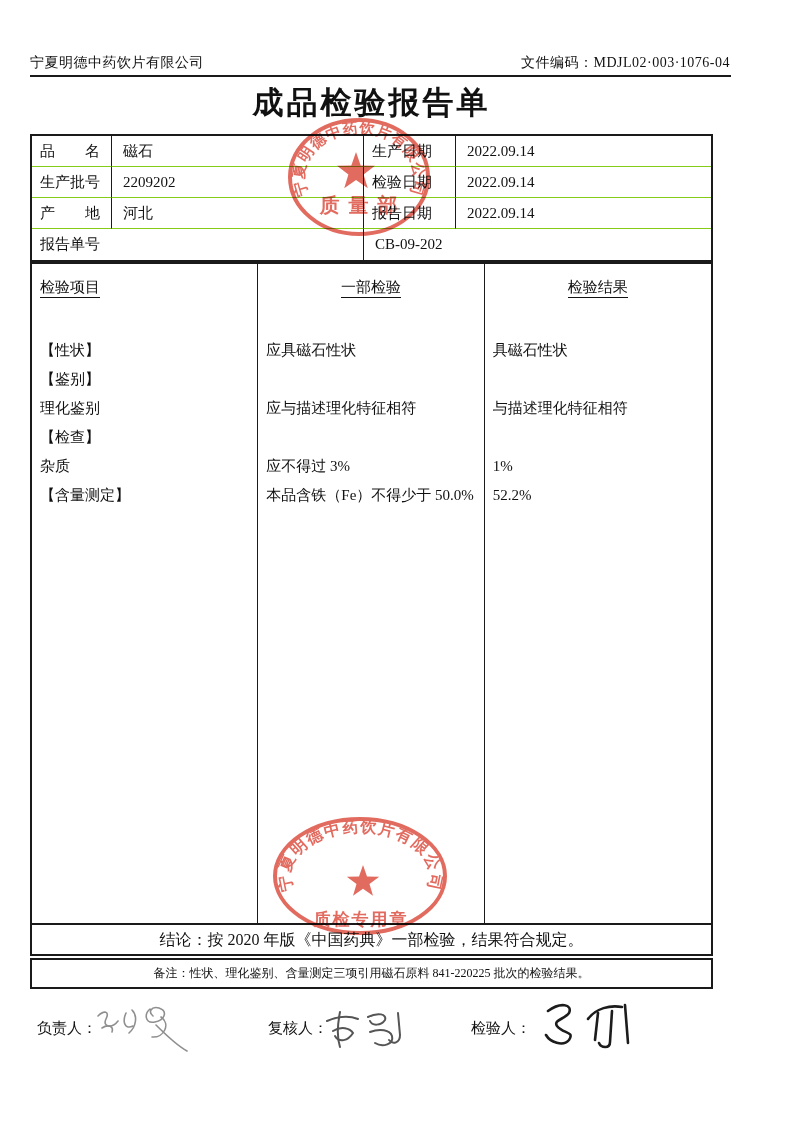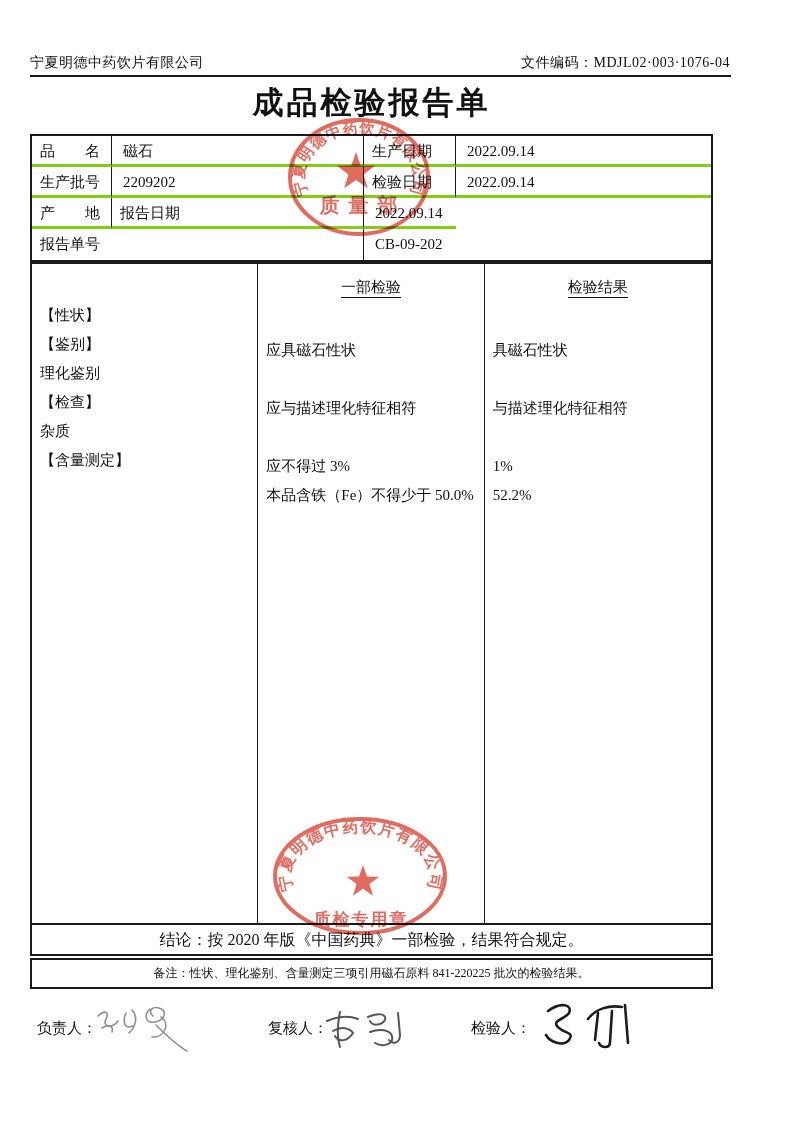--- a/index.html
+++ b/index.html
@@ -18,21 +18,21 @@
   }
   
   .t1{
     position:absolute;left:30px;top:134px;width:683px;height:128px;
     border:2px solid #1a1a1a;box-sizing:border-box;
     display:grid;grid-template-columns:80px 252px 92px 1fr;
     grid-auto-rows:31px;font-size:15px;
   }
   .t1 .c{box-sizing:border-box;line-height:30px;white-space:nowrap;overflow:hidden;}
   .t1 .br{border-right:1px solid #1a1a1a;}
-  .t1 .bb{border-bottom:3px solid #84cc16;}
+  .t1 .bb{border-bottom:1px solid #84cc16;}
   .t1 .lab{padding-left:8px;}
   .t1 .val{padding-left:11px;}
   .t1 .span2a{grid-column:1 / span 2;}
   .t1 .span2b{grid-column:3 / span 2;}
   
   .t2{
     position:absolute;left:30px;top:262px;width:683px;height:661px;
     border:2px solid #1a1a1a;border-bottom:none;box-sizing:border-box;
     display:grid;grid-template-columns:1fr 1fr 1fr;font-size:15px;
   }
@@ -85,29 +85,31 @@
     <div class="c val br bb">磁石</div>
     <div class="c lab br bb">生产日期</div>
     <div class="c val bb">2022.09.14</div>
 
     <div class="c lab br bb">生产批号</div>
     <div class="c val br bb">2209202</div>
     <div class="c lab br bb">检验日期</div>
     <div class="c val bb">2022.09.14</div>
 
     <div class="c lab br bb">产　　地</div>
+    <div class="c val br bb">河北</div>
     <div class="c lab br bb">报告日期</div>
     <div class="c val bb">2022.09.14</div>
 
     <div class="c lab br span2a">报告单号</div>
     <div class="c val span2b">CB-09-202</div>
   </div>
 
   <div class="t2">
     <div class="t2col br">
+      <div class="t2head left"><span class="ul">检验项目</span></div>
       <div class="t2gap"></div>
       <div class="t2line">【性状】</div>
       <div class="t2line">【鉴别】</div>
       <div class="t2line">理化鉴别</div>
       <div class="t2line">【检查】</div>
       <div class="t2line">杂质</div>
       <div class="t2line">【含量测定】</div>
     </div>
     <div class="t2col br">
       <div class="t2head mid"><span class="ul">一部检验</span></div>

